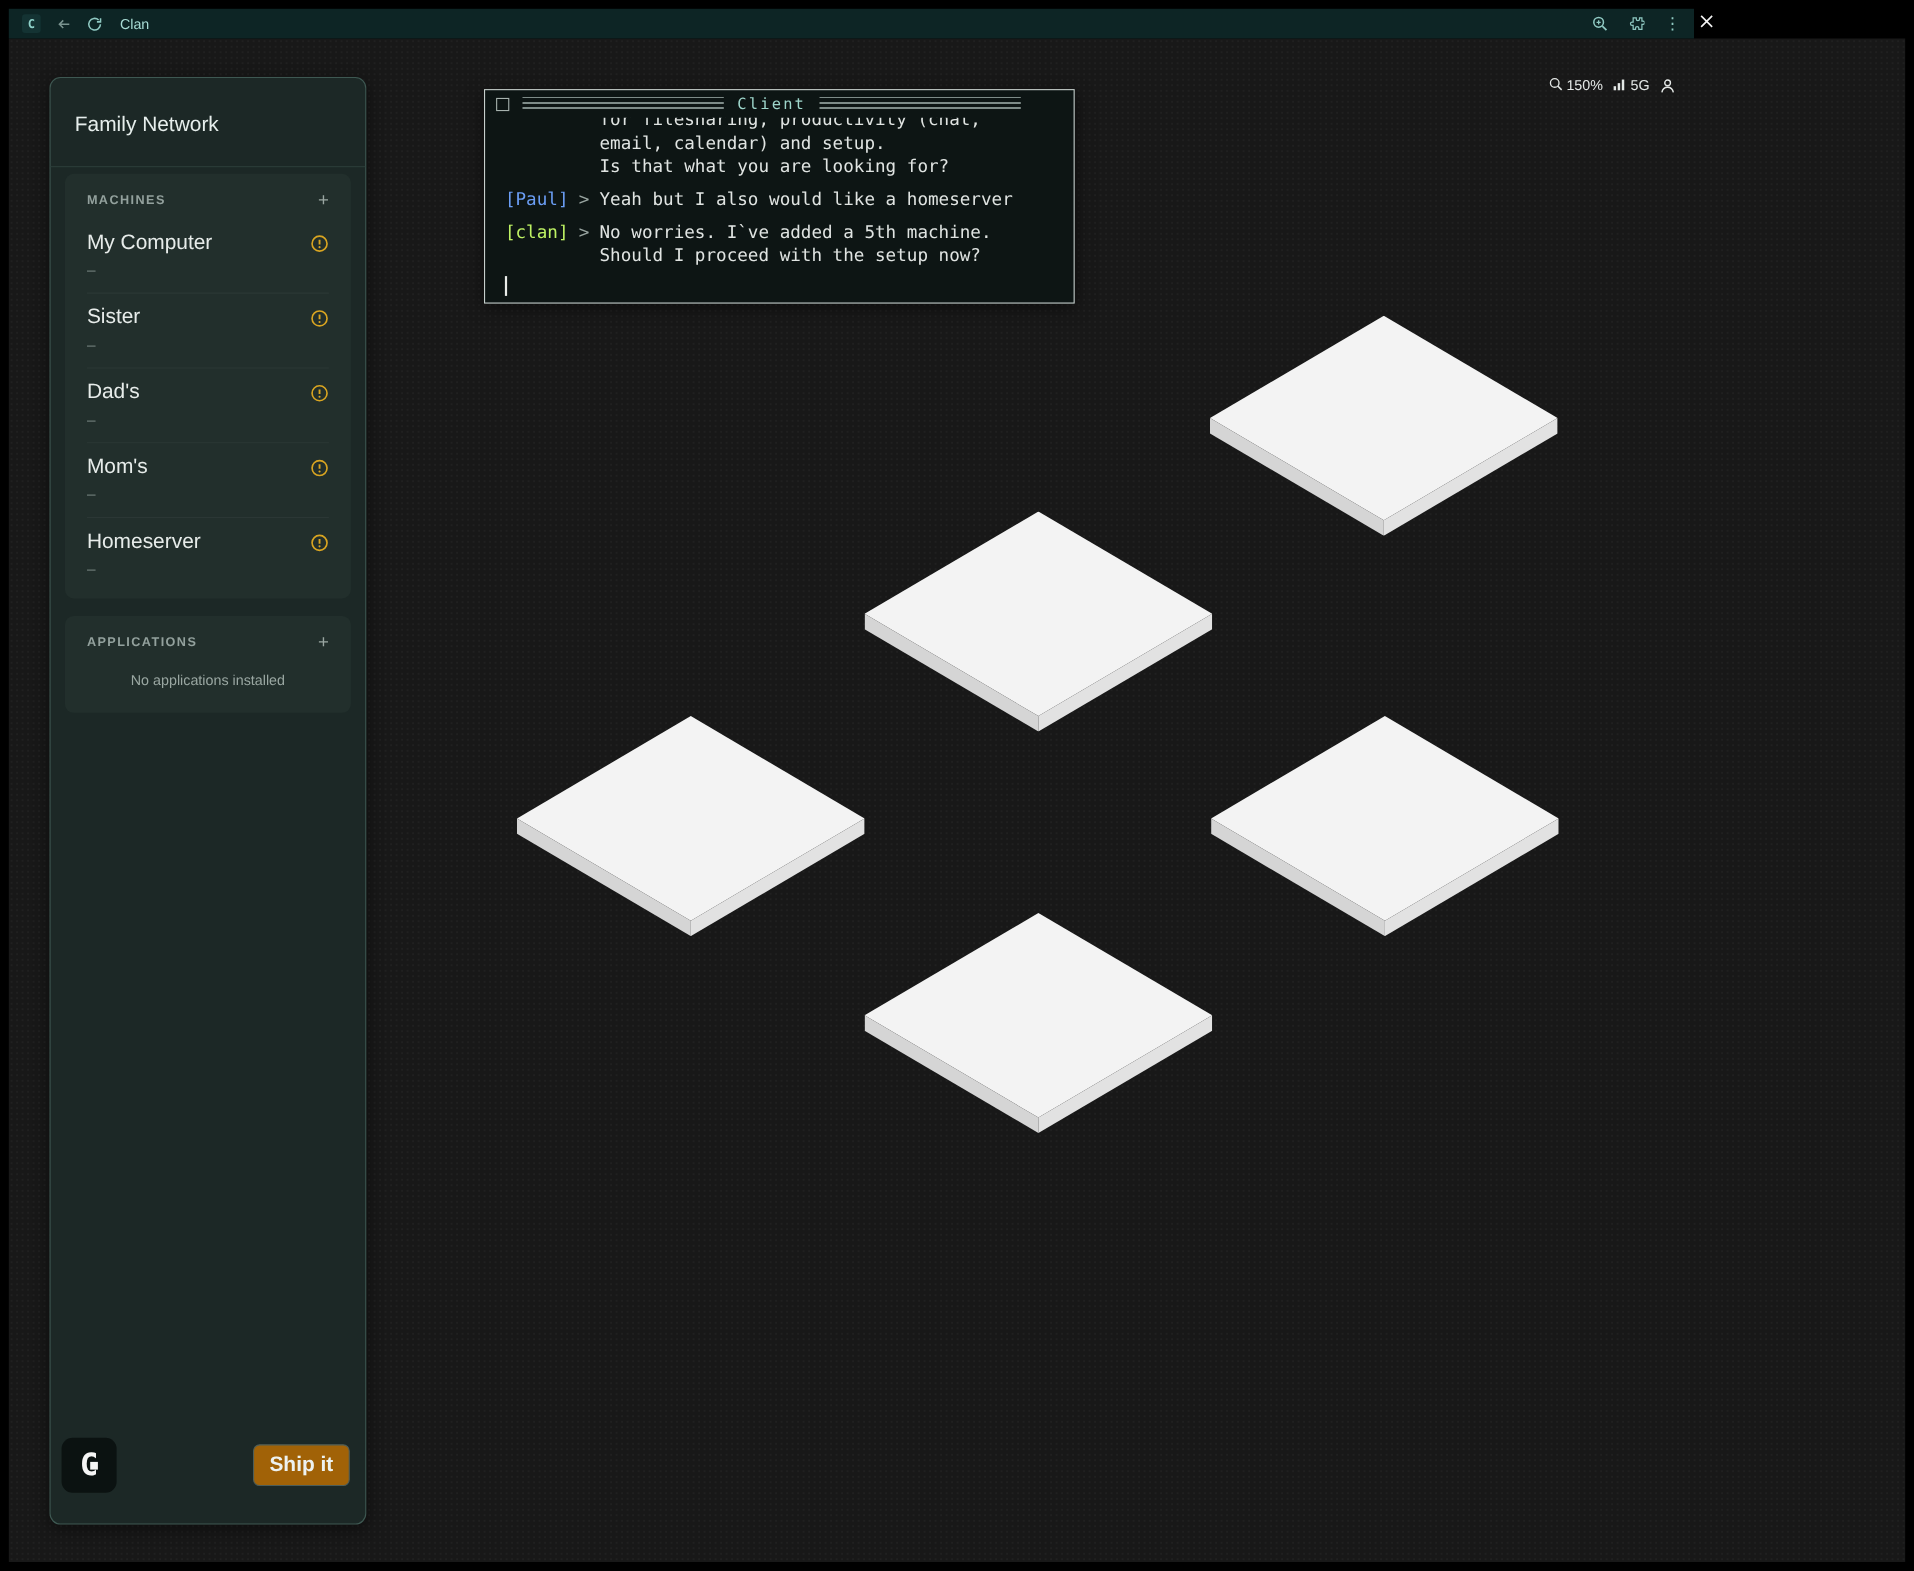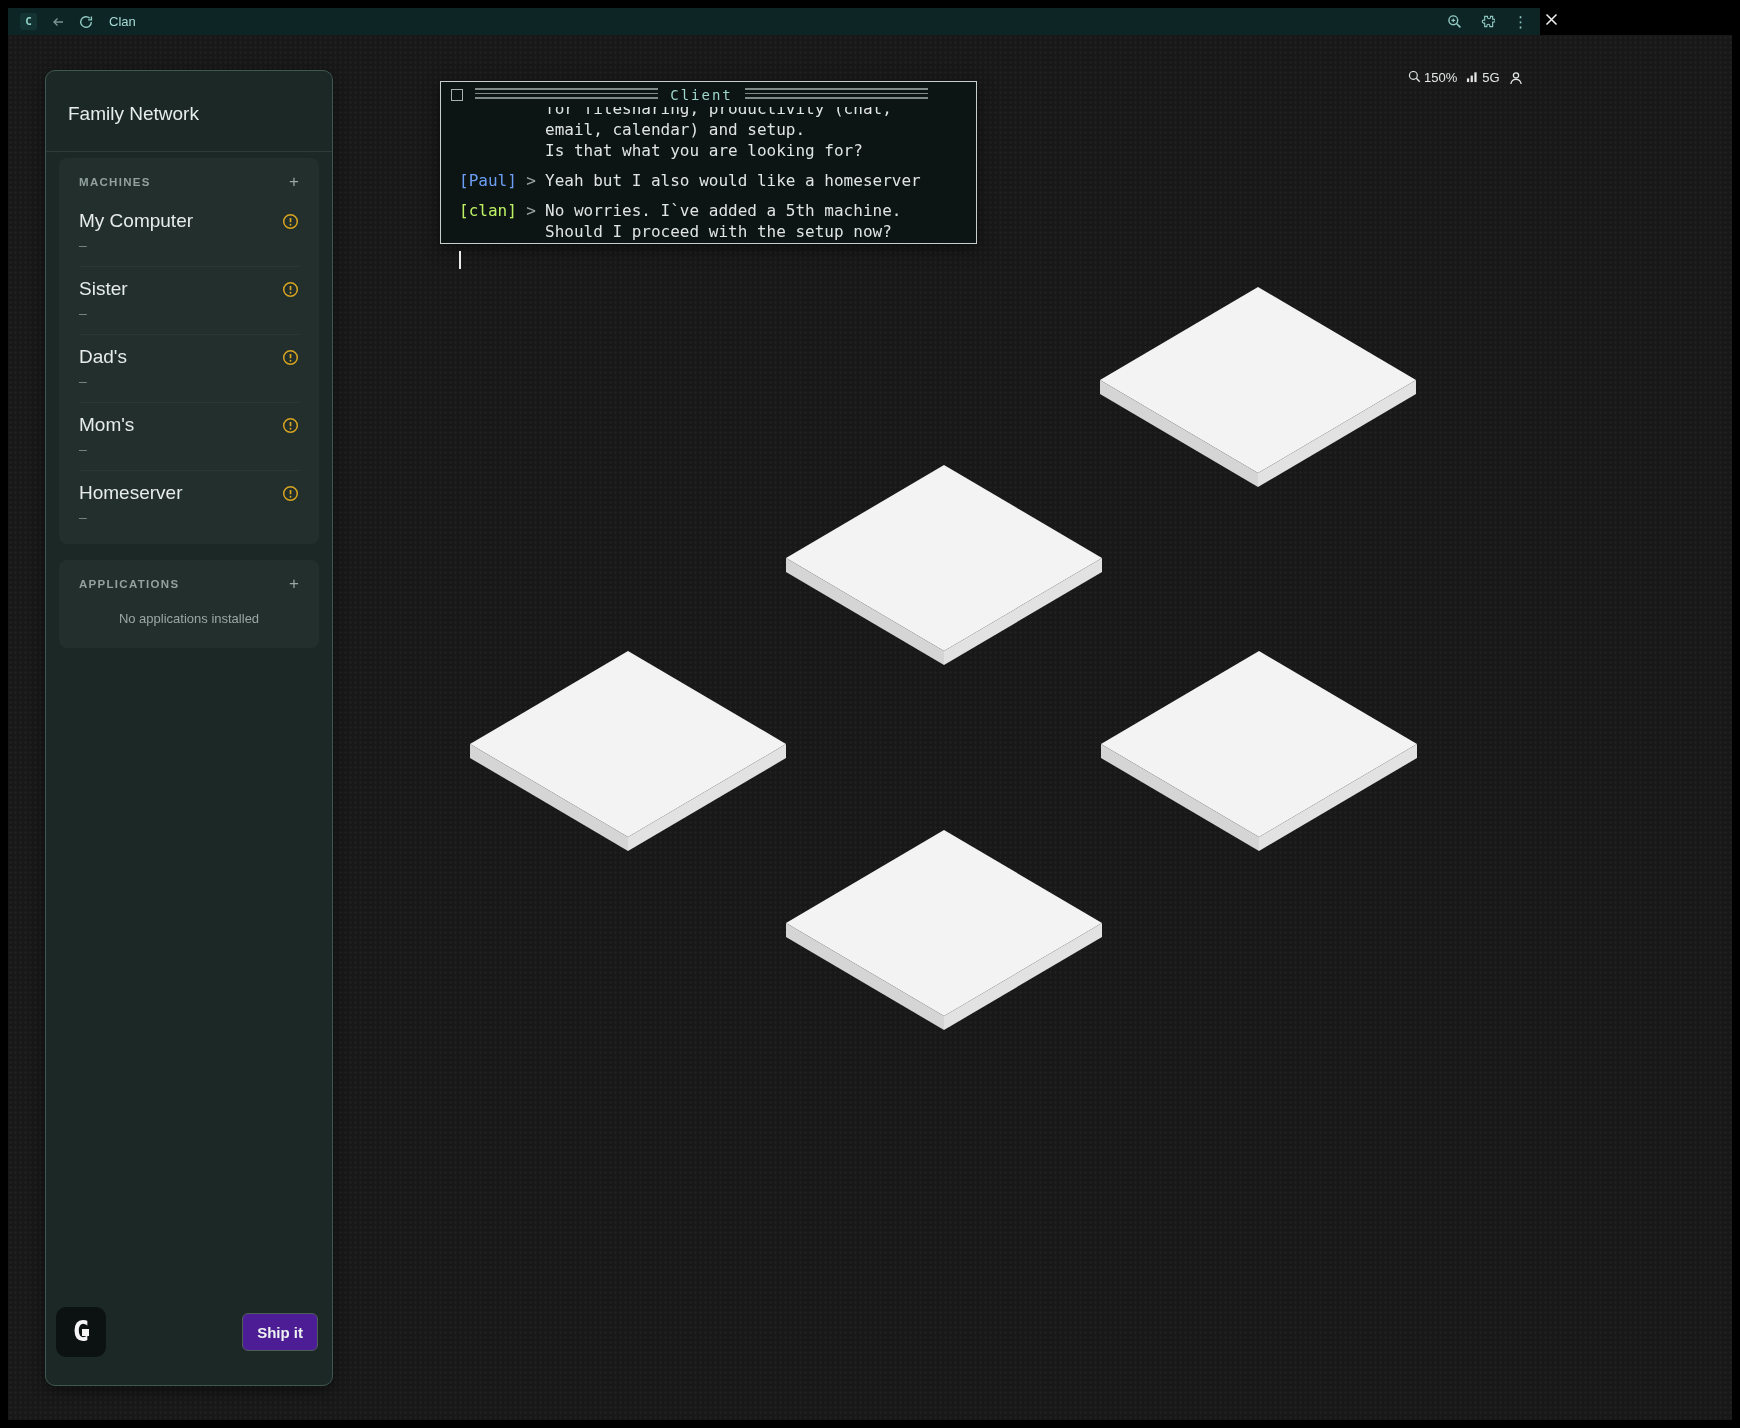--- a/index.html
+++ b/index.html
@@ -91,28 +91,28 @@
   }
   .logo-c {
     color: #f5f5f5; font: bold 28px "DejaVu Sans Mono", monospace; line-height: 1;
   }
   .logo-box::after {
     content: ""; position: absolute; width: 7px; height: 7px; background: #f5f5f5;
     left: 26px; top: 22px;
   }
   .ship-btn {
     min-width: 70px; height: 38px; border-radius: 6px; border: 1px solid #4d5d58;
-    background: #4c1d95; color: #edf2f0; font-size: 15px; font-weight: 700;
+    background: #a16207; color: #edf2f0; font-size: 19px; font-weight: 700;
     display: flex; align-items: center; justify-content: center; padding: 0 14px;
     cursor: default;
   }
 
   
   .terminal {
-    position: absolute; left: 440px; top: 81px; width: 537px; height: 163px;
+    position: absolute; left: 440px; top: 81px; width: 537px; height: 195px;
     background: #0d1514; border: 1px solid #c6cfcc;
     box-shadow: 0 4px 14px rgba(0,0,0,0.55);
     font-family: "DejaVu Sans Mono", monospace;
   }
   .term-titlebar {
     height: 25px; display: flex; align-items: center; padding: 0 36px 0 10px;
   }
   .term-control { width: 12px; height: 12px; border: 1.5px solid #a7b2ae; flex: none; }
   .term-stripe {
     flex: 1; height: 13px; margin: 0 12px;

